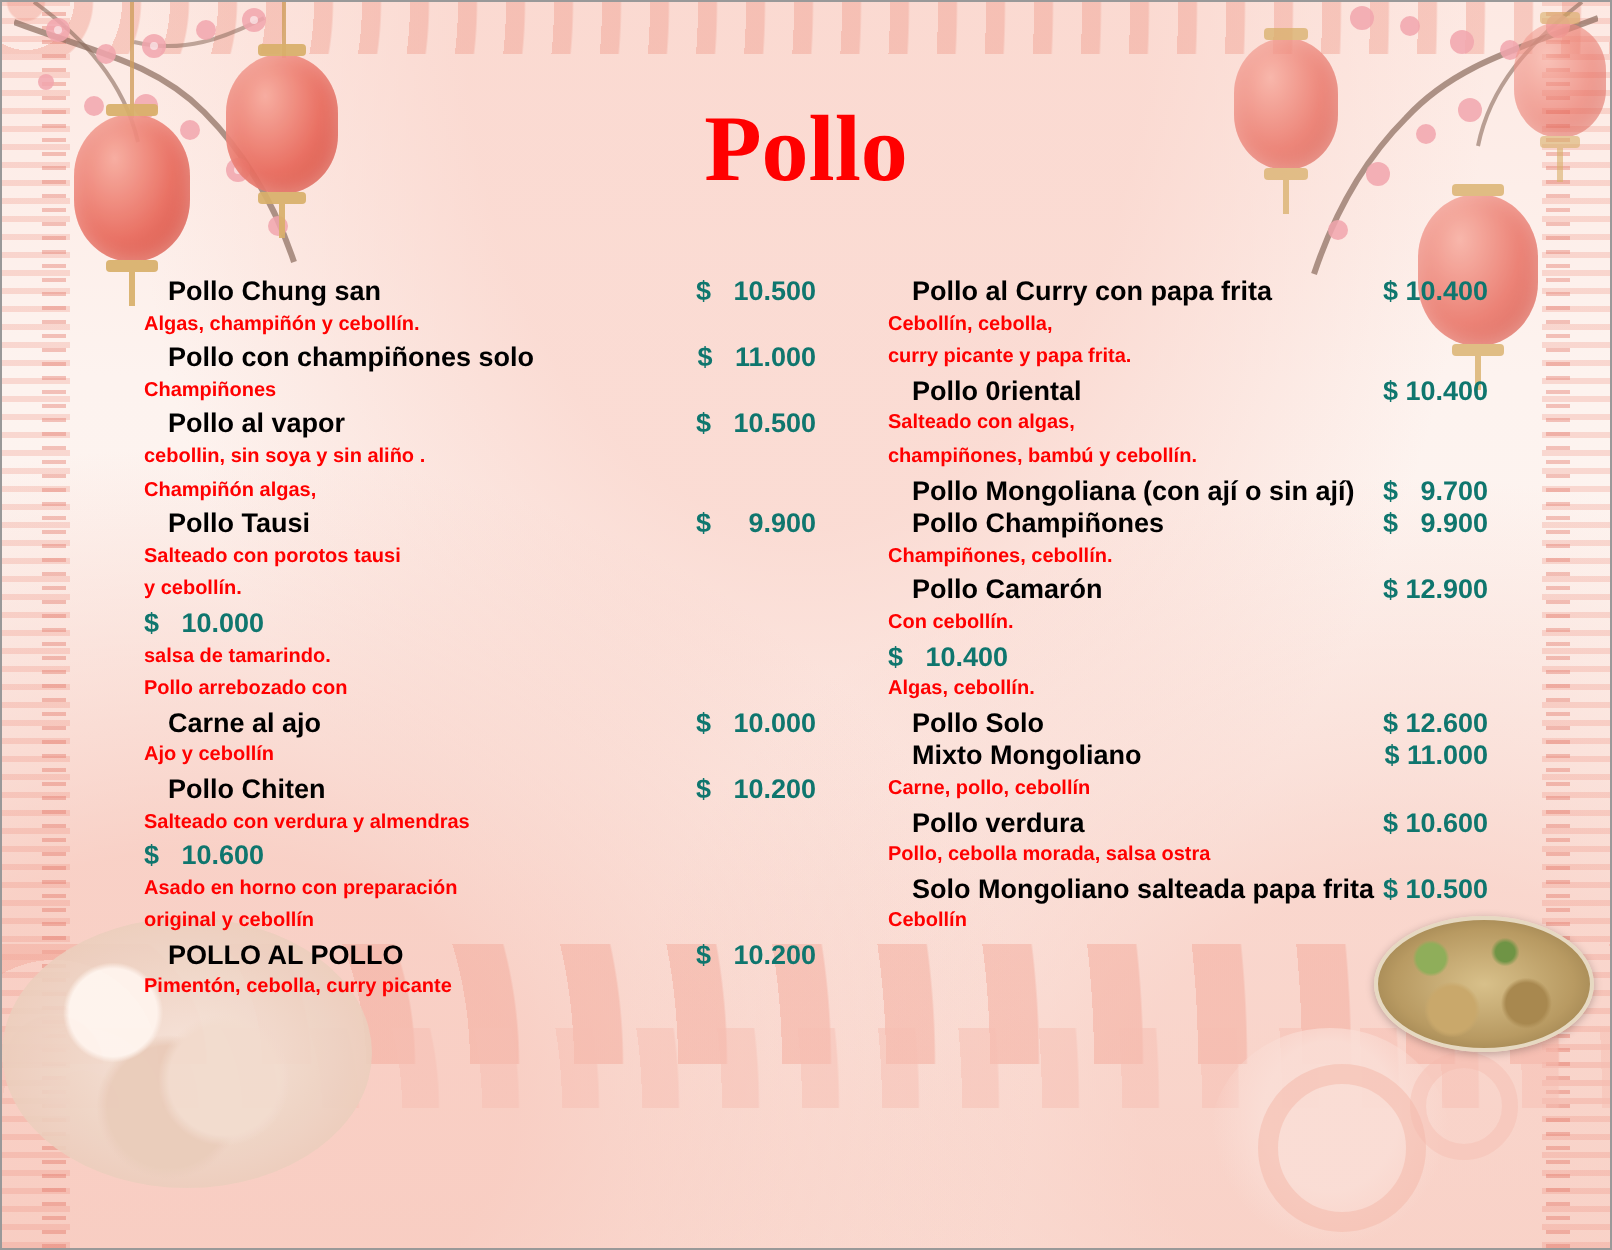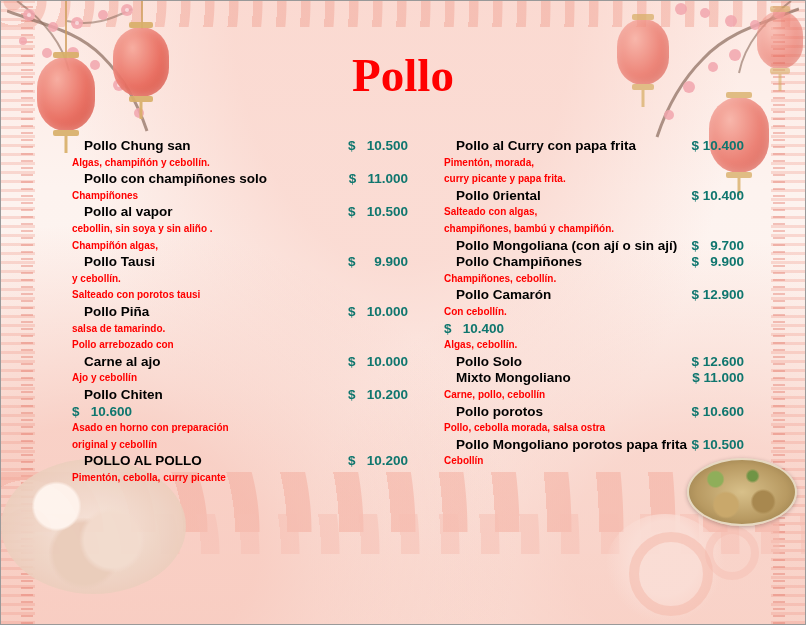--- a/index.html
+++ b/index.html
@@ -292,40 +292,40 @@
           <span class="name">Pollo al vapor</span>
           <span class="price">$   10.500</span>
         </div>
         <div class="desc">cebollin, sin soya y sin aliño .</div>
         <div class="desc">Champiñón algas,</div>
 
         <div class="row">
           <span class="name">Pollo Tausi</span>
           <span class="price">$     9.900</span>
         </div>
+        <div class="desc">Salteado con porotos tausi</div>
         <div class="desc">y cebollín.</div>
-        <div class="desc">Salteado con porotos tausi</div>
-
-        <div class="row">
-          <span class="name">Pollo Piña</span>
+
+        <div class="row">
           <span class="price">$   10.000</span>
         </div>
         <div class="desc">salsa de tamarindo.</div>
         <div class="desc">Pollo arrebozado con</div>
 
         <div class="row">
           <span class="name">Carne al ajo</span>
           <span class="price">$   10.000</span>
         </div>
         <div class="desc">Ajo y cebollín</div>
 
         <div class="row">
           <span class="name">Pollo Chiten</span>
           <span class="price">$   10.200</span>
         </div>
+        <div class="desc">Salteado con verdura y almendras</div>
 
         <div class="row">
           <span class="price">$   10.600</span>
         </div>
         <div class="desc">Asado  en horno con preparación</div>
         <div class="desc">original y cebollín</div>
 
         <div class="row">
           <span class="name">POLLO AL POLLO</span>
           <span class="price">$   10.200</span>
@@ -333,29 +333,29 @@
         <div class="desc">Pimentón, cebolla, curry picante</div>
 
       </div>
 
       <div class="col right">
 
         <div class="row">
           <span class="name">Pollo al Curry con papa frita</span>
           <span class="price">$ 10.400</span>
         </div>
-        <div class="desc">Pimentón, morada,</div>
+        <div class="desc">Cebollín, cebolla,</div>
         <div class="desc">curry picante y papa frita.</div>
 
         <div class="row">
           <span class="name">Pollo 0riental</span>
           <span class="price">$ 10.400</span>
         </div>
         <div class="desc">Salteado con algas,</div>
-        <div class="desc">champiñones, bambú y champiñón.</div>
+        <div class="desc">champiñones, bambú y cebollín.</div>
 
         <div class="row">
           <span class="name">Pollo Mongoliana (con ají o sin ají)</span>
           <span class="price">$   9.700</span>
         </div>
 
         <div class="row">
           <span class="name">Pollo Champiñones</span>
           <span class="price">$   9.900</span>
         </div>
@@ -377,27 +377,27 @@
           <span class="price">$ 12.600</span>
         </div>
 
         <div class="row">
           <span class="name">Mixto Mongoliano</span>
           <span class="price">$ 11.000</span>
         </div>
         <div class="desc">Carne, pollo, cebollín</div>
 
         <div class="row">
-          <span class="name">Pollo porotos</span>
+          <span class="name">Pollo verdura</span>
           <span class="price">$ 10.600</span>
         </div>
         <div class="desc">Pollo, cebolla morada, salsa ostra</div>
 
         <div class="row">
-          <span class="name">Pollo Mongoliano porotos papa frita</span>
+          <span class="name">Solo Mongoliano salteada papa frita</span>
           <span class="price">$ 10.500</span>
         </div>
         <div class="desc">Cebollín</div>
 
       </div>
 
     </div>
   </div>
 </div>
 

